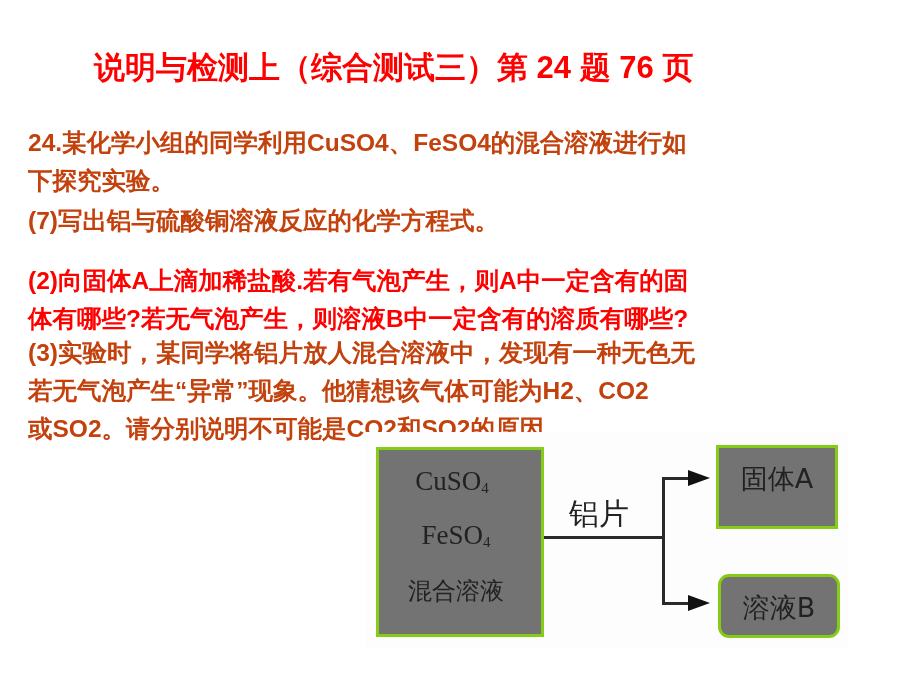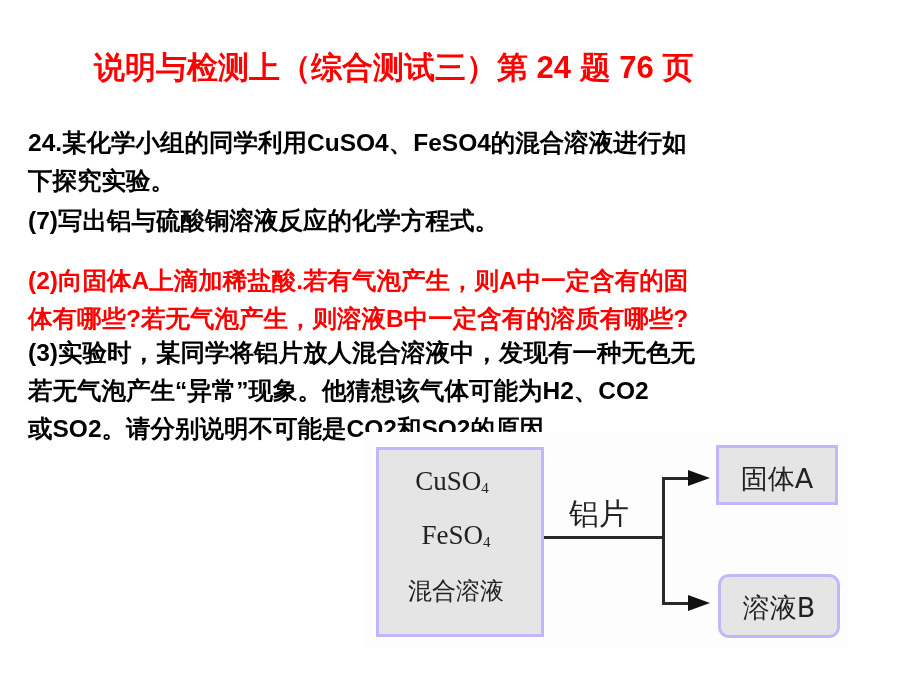--- a/index.html
+++ b/index.html
@@ -7,45 +7,45 @@
       width: 920px; height: 690px; background: #ffffff; position: relative; overflow: hidden;
       font-family: "Liberation Sans", "DejaVu Sans", sans-serif;
     }
     .title {
       position: absolute; left: 64px; top: 46px; width: 800px;
       color: #ff0000; font-size: 31px; font-weight: bold; white-space: nowrap;
       letter-spacing: 0px; line-height: 44px; margin-left: 30px;
     }
     .para {
       position: absolute; left: 28px; width: 860px;
-      font-size: 24.5px; font-weight: bold; line-height: 38px; color: #000000;
+      font-size: 24.5px; font-weight: bold; line-height: 38px; color: #c2410c;
       white-space: nowrap;
     }
     .para .ln { display: block; height: 38px; }
     .red { color: #ff0000; margin-top: 12px; }
     #p1 { top: 124px; }
     #p2 { top: 202px; }
     #p3 { top: 250px; }
     #p4 { top: 334px; }
 
     .diagram {
       position: absolute; left: 365px; top: 432px; width: 483px; height: 216px;
       background: #fdfdfd;
     }
     .box {
-      position: absolute; border: 3px solid #c4b5fd; background: #e5e5e5; box-sizing: border-box;
+      position: absolute; border: 3px solid #84cc16; background: #737373; box-sizing: border-box;
       font-family: "Liberation Serif", "DejaVu Serif", serif; color: #222;
     }
     #box-mix { left: 11px; top: 15px; width: 168px; height: 190px; }
     #box-mix .row { position: absolute; width: 100%; text-align: center; font-size: 27px; }
     #box-mix .r1 { top: 16px; left: -8px; }
     #box-mix .r2 { top: 70px; left: -4px; }
     #box-mix .r3 { top: 125px; left: -4px; font-family: "DejaVu Sans", sans-serif; font-size: 24px; }
     sub { font-size: 15px; vertical-align: -3px; }
-    #box-a { left: 351px; top: 13px; width: 122px; height: 60px; }
+    #box-a { left: 351px; top: 13px; width: 122px; height: 84px; }
     #box-b { left: 353px; top: 142px; width: 122px; height: 64px; border-radius: 11px; }
     .box .lbl { position: absolute; left: 0; right: 0; top: 13px; text-align: center; font-size: 27px; font-family: "DejaVu Sans", sans-serif; }
     .line { position: absolute; background: #2a2a2a; }
     #main-line { left: 179px; top: 104px; width: 120px; height: 3px; }
     #branch-v { left: 297px; top: 45px; width: 3px; height: 127px; }
     #arrow-top { left: 297px; top: 45px; width: 30px; height: 3px; }
     #arrow-bot { left: 297px; top: 170px; width: 30px; height: 3px; }
     .head {
       position: absolute; width: 0; height: 0;
       border-top: 8px solid transparent; border-bottom: 8px solid transparent; border-left: 22px solid #111;

